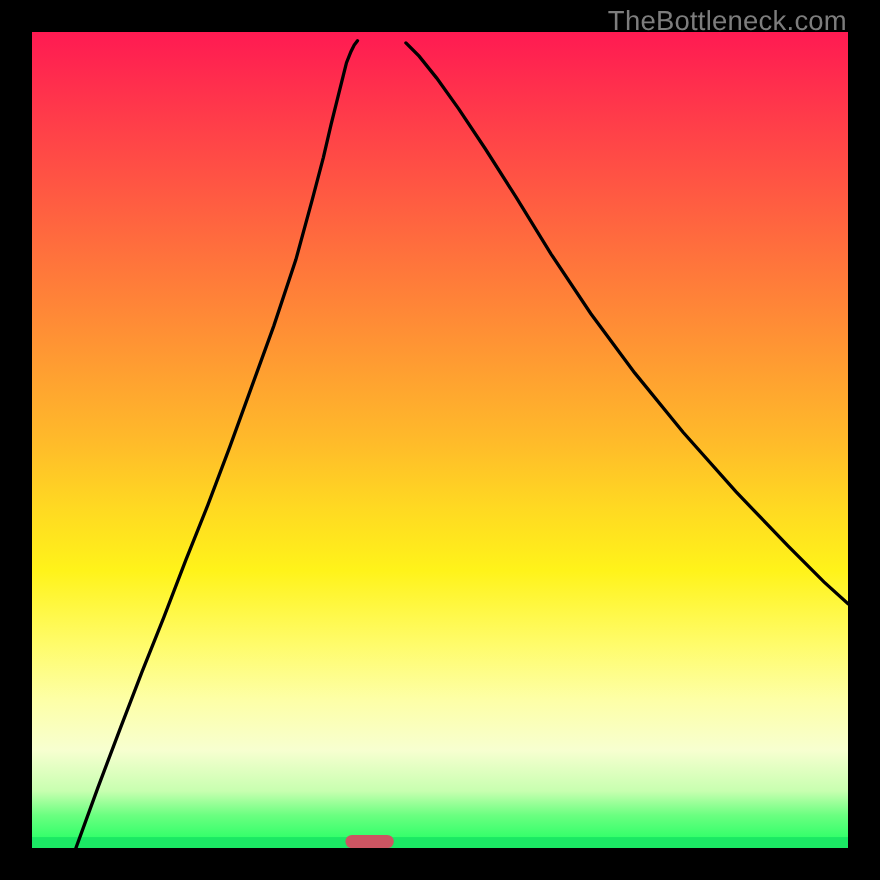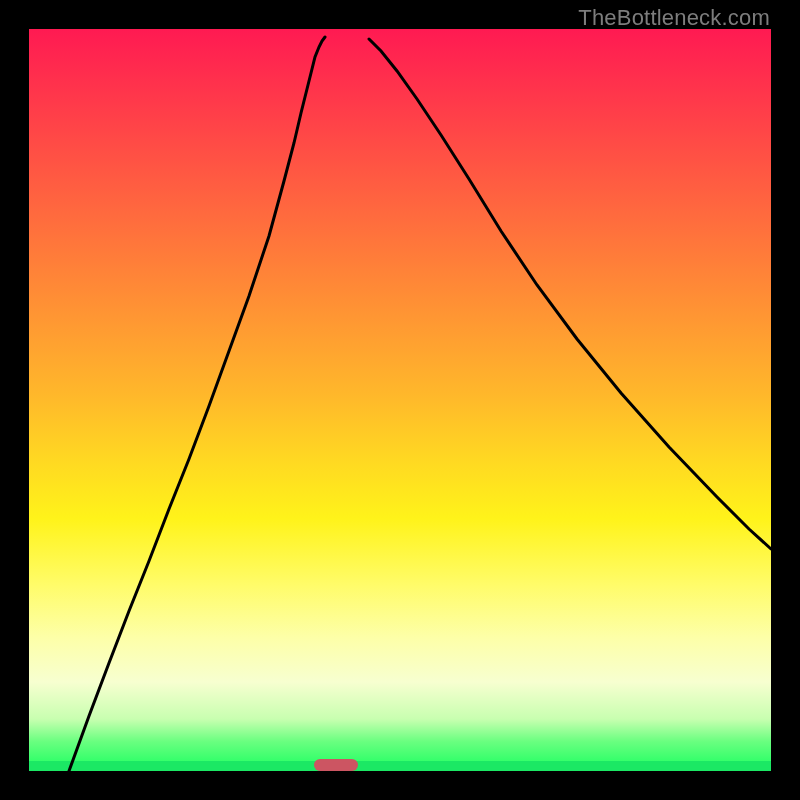--- a/index.html
+++ b/index.html
@@ -55,21 +55,21 @@
     position: absolute;
     height: 12px;
     border-radius: 6px;
     background: #cc5562;
   }
   .watermark {
     position: absolute;
     top: 5px;
     right: 30px;
     color: #7d7d7d;
-    font-size: 22px;
+    font-size: 25px;
     font-weight: 500;
     letter-spacing: 0.2px;
     z-index: 50;
   }
   svg.curve {
     position: absolute;
     top: 0; left: 0;
     width: 100%; height: 100%;
     overflow: visible;
   }

